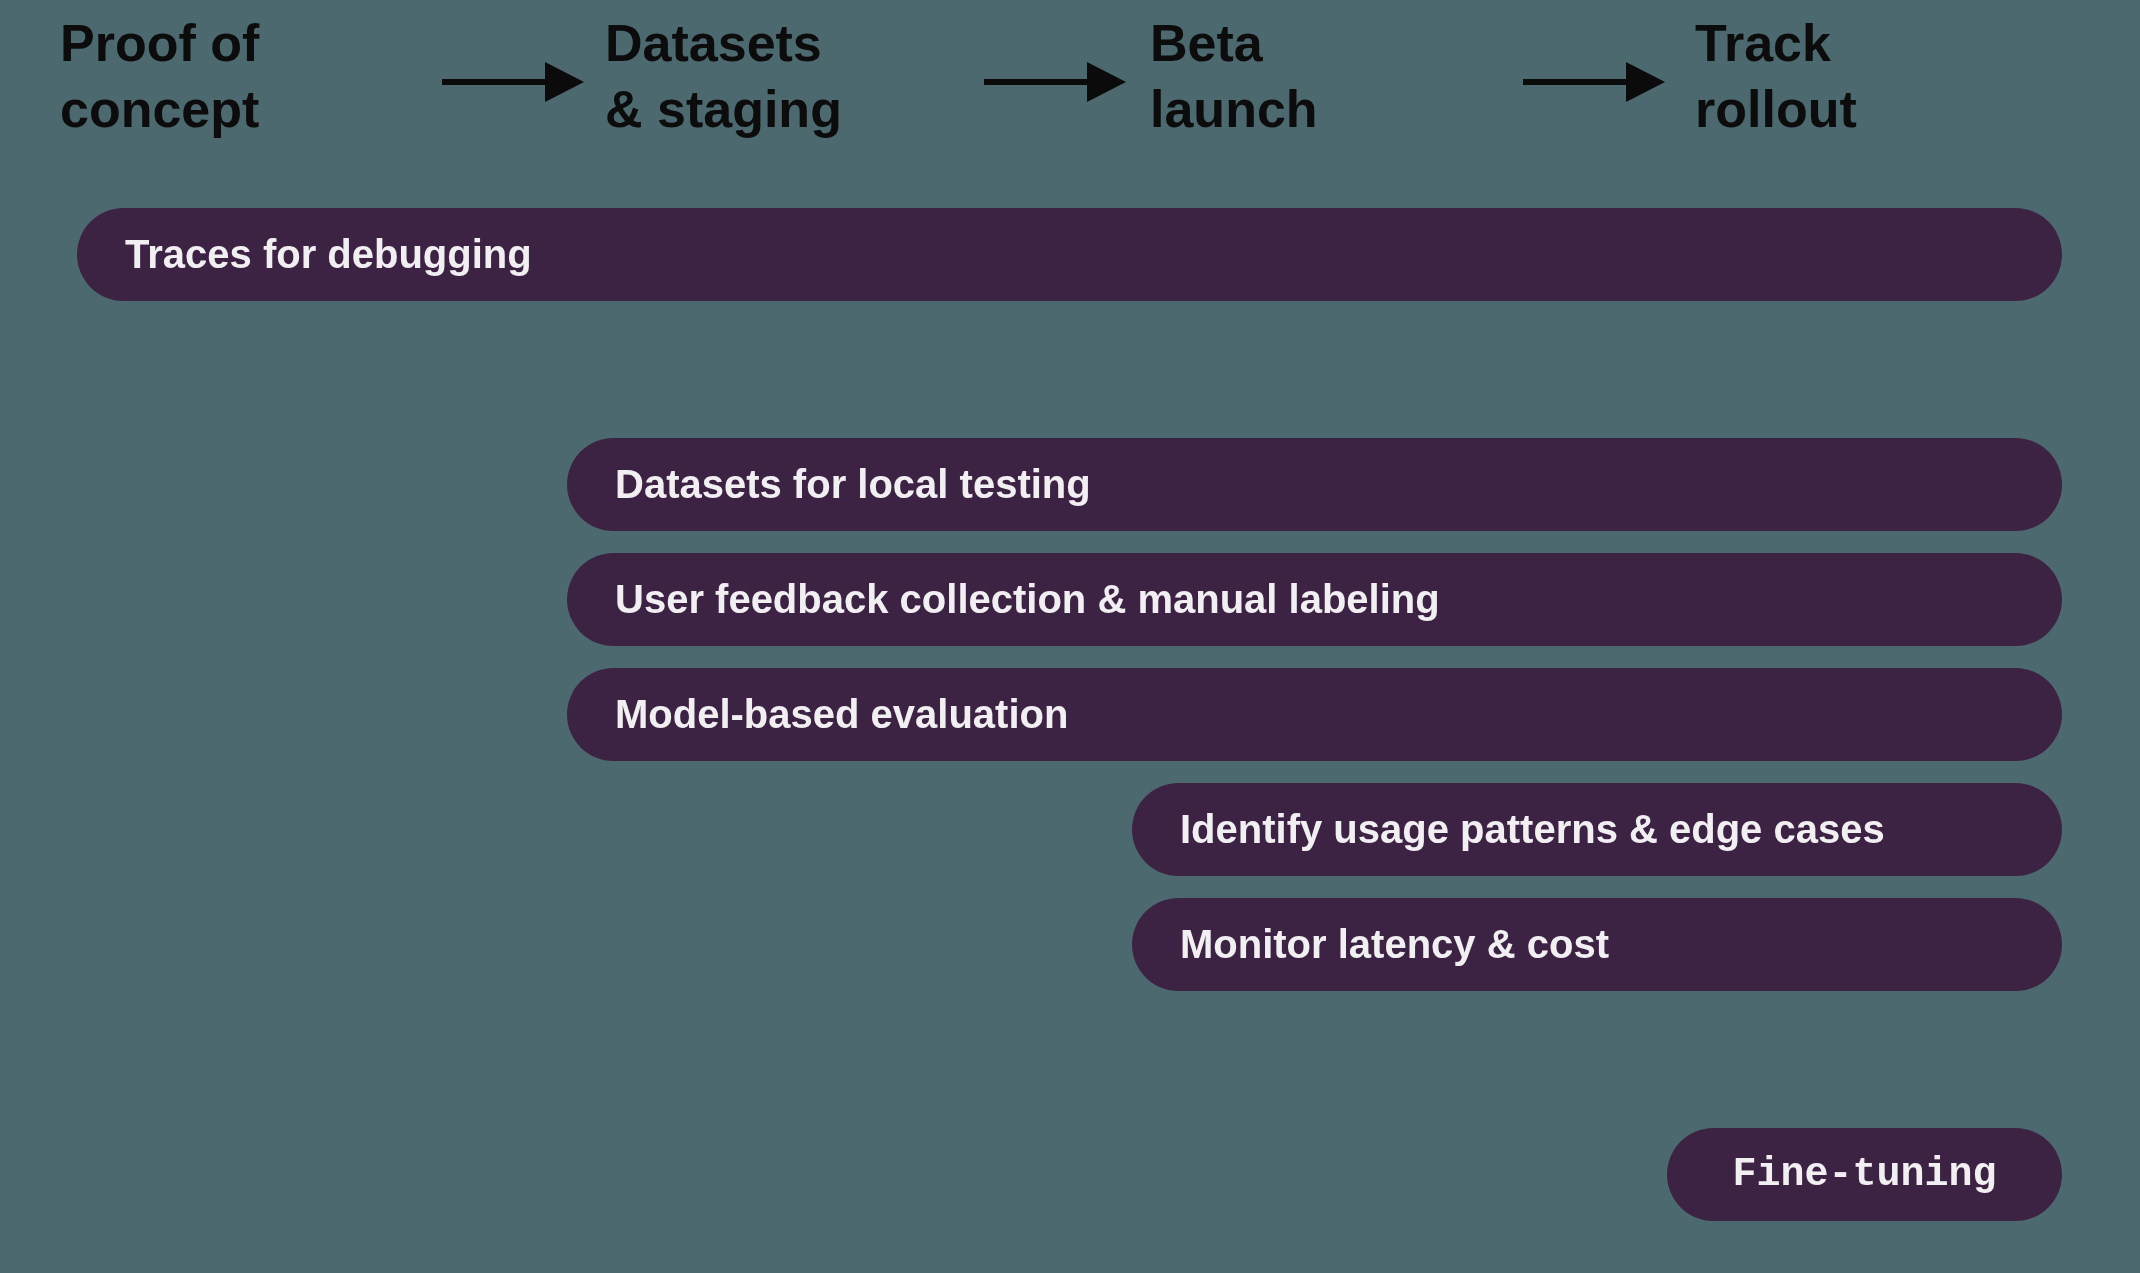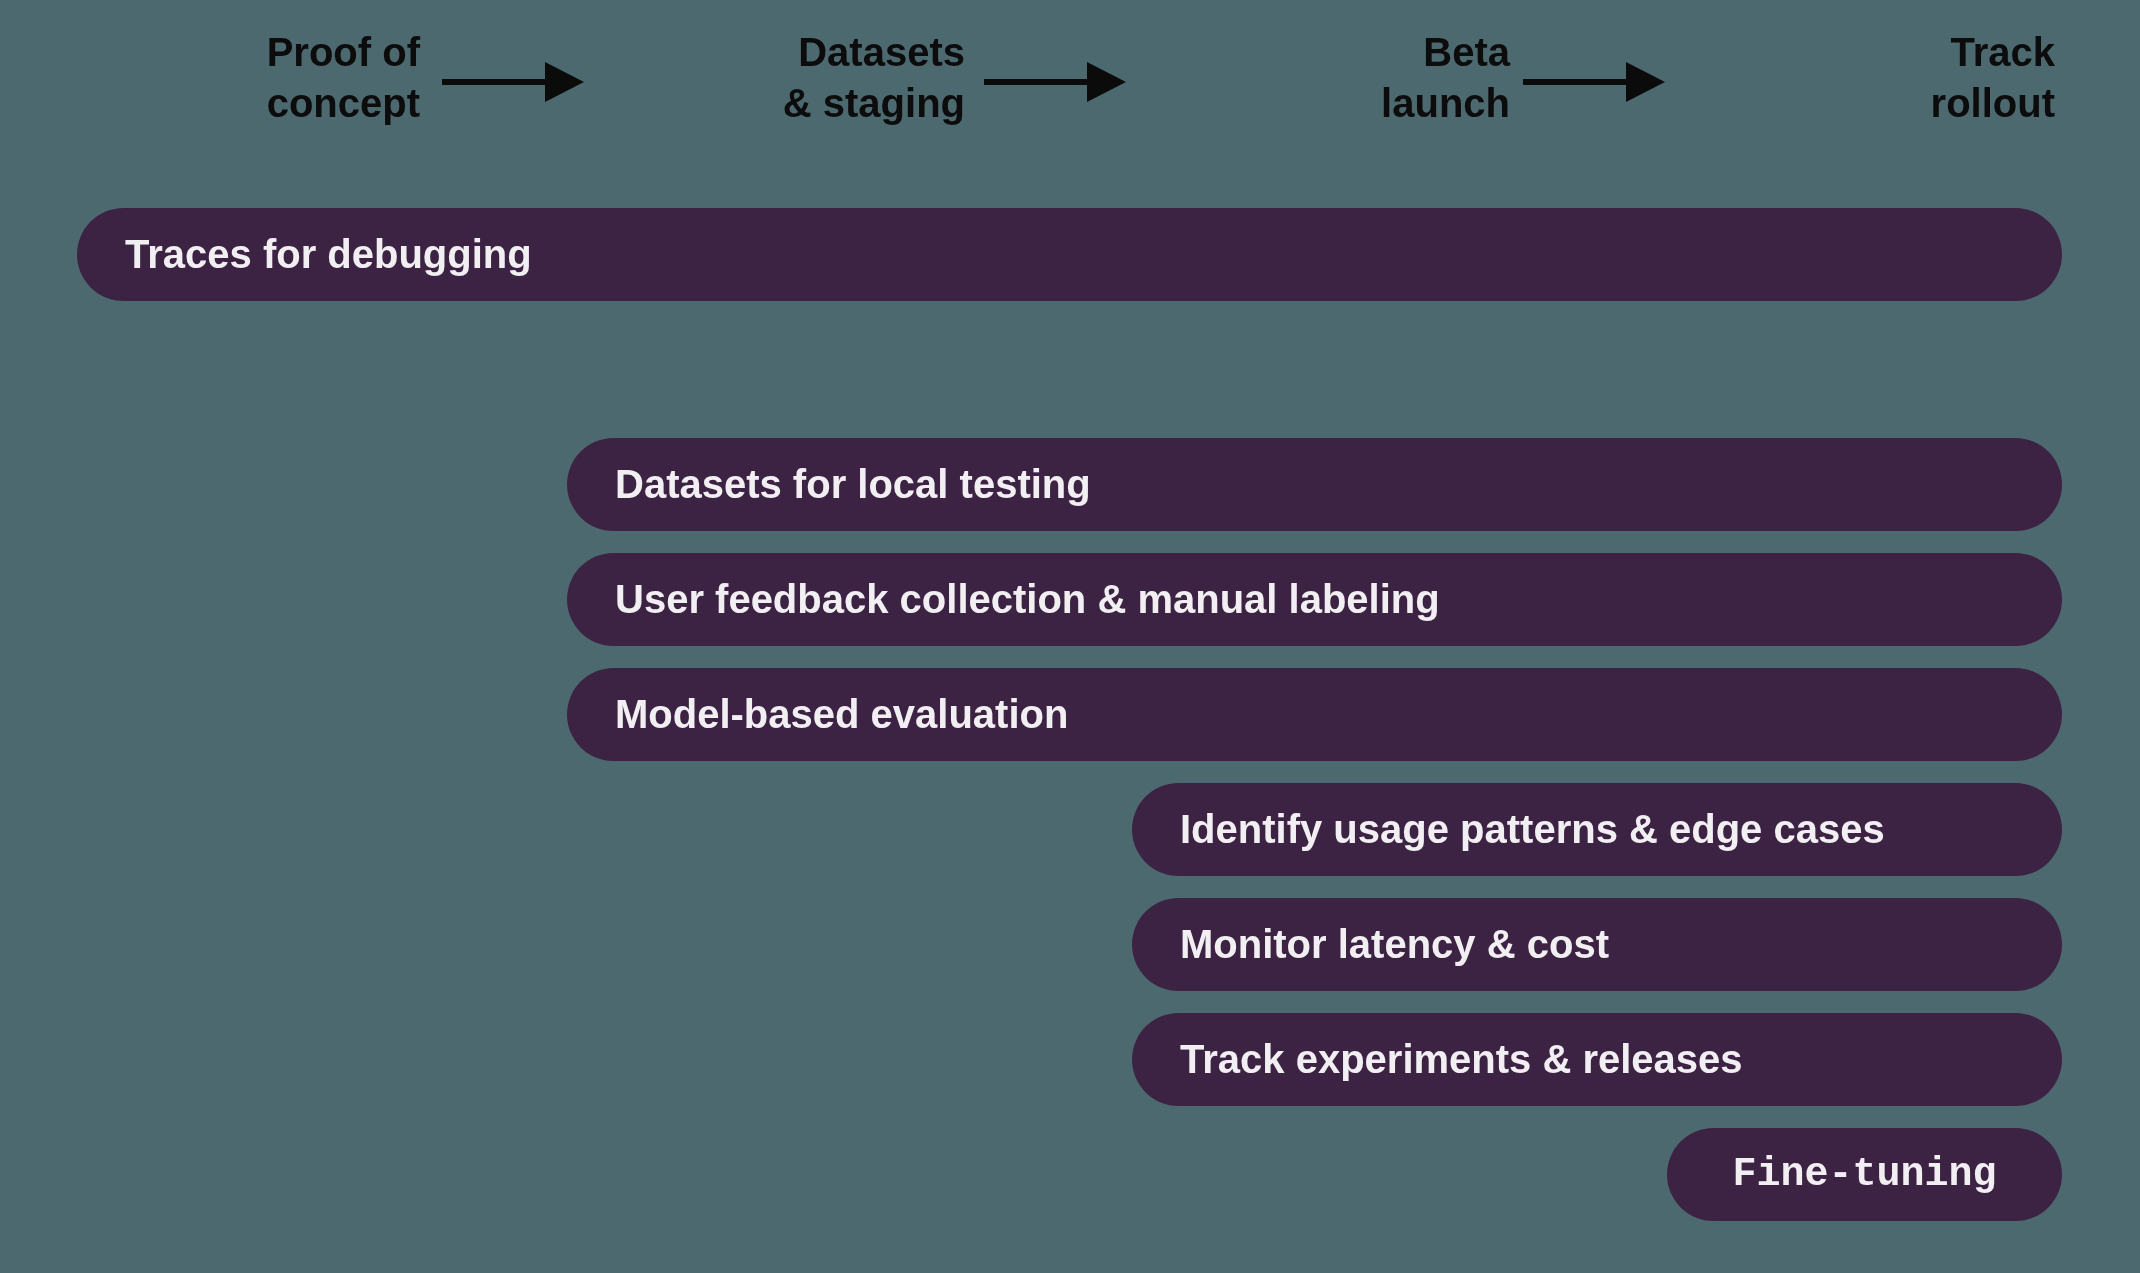--- a/index.html
+++ b/index.html
@@ -15,25 +15,25 @@
   .canvas{
     position:relative;
     width:2140px;
     height:1273px;
     background:var(--bg);
     overflow:hidden;
   }
   
   .phase{
     position:absolute;
-    top:27px;
+    top:10px;
     width:360px;
-    text-align:right;
+    text-align:left;
     color:var(--header-text);
-    font-size:40px;
+    font-size:52px;
     font-weight:700;
     line-height:1.27;
   }
   .phase-1{left:60px;}
   .phase-2{left:605px;}
   .phase-3{left:1150px;}
   .phase-4{left:1695px;}
   .phase span{display:block;}
   
   .arrow{
@@ -116,20 +116,17 @@
   </div>
   <div class="bar row-5 from-testing">
     <span>Model-based evaluation</span>
   </div>
   <div class="bar row-6 from-beta">
     <span>Identify usage patterns &amp; edge cases</span>
   </div>
   <div class="bar row-7 from-beta">
     <span>Monitor latency &amp; cost</span>
   </div>
-  <div class="bar row-8 from-beta">
-    <span>Track experiments &amp; releases</span>
-  </div>
   <div class="bar row-9 from-full centered">
     <span>Fine-tuning</span>
   </div>
 
 </div>
 
 </body></html>

